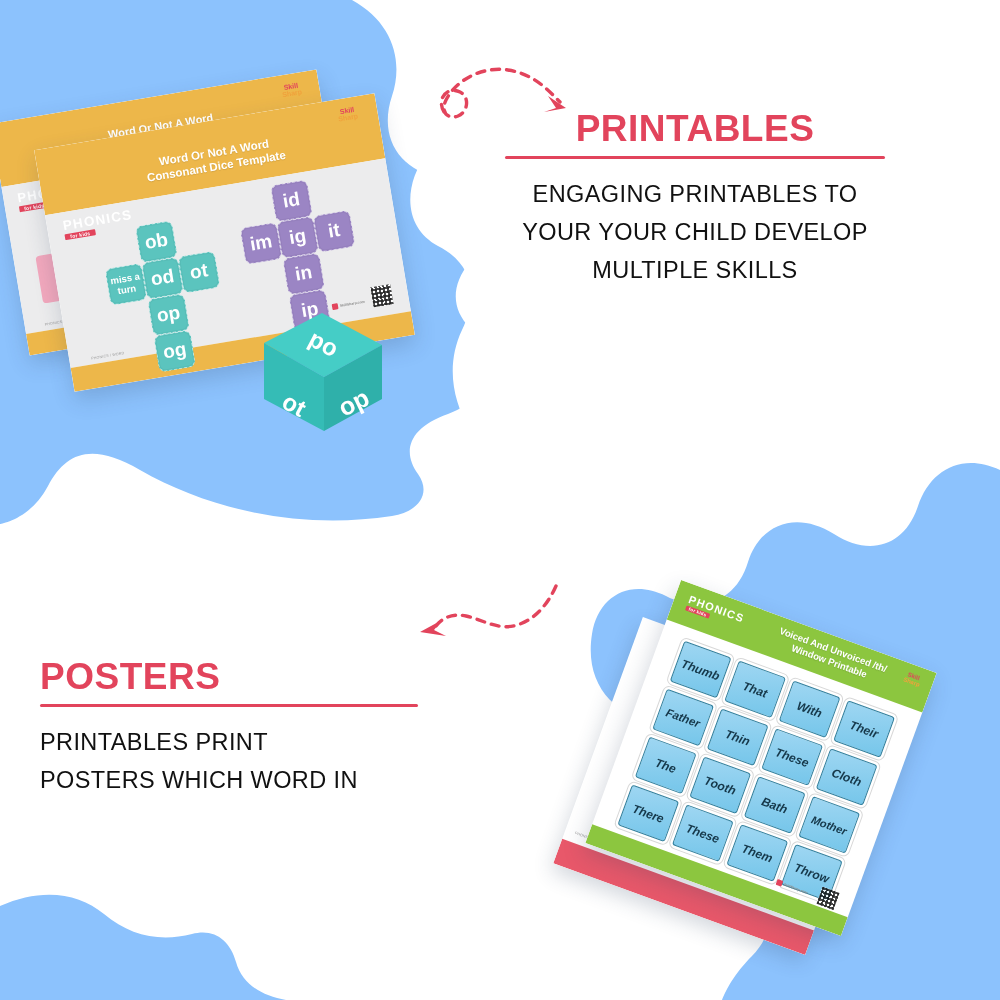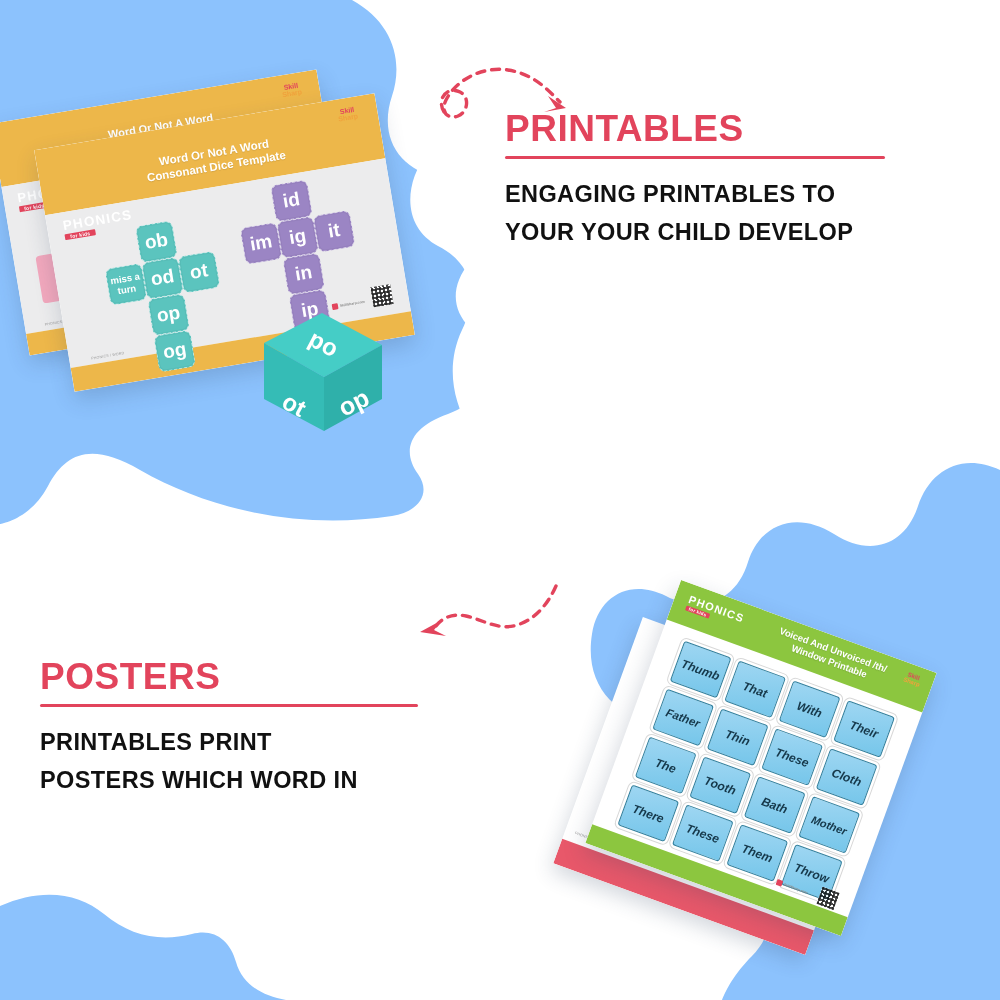--- a/index.html
+++ b/index.html
@@ -32,28 +32,28 @@
   }
   .feature .rule {
     margin-top: 9px;
     height: 3px;
     background: #e2445c;
     border-radius: 2px;
   }
   .feature .body {
     margin-top: 16px;
     font-size: 23.5px;
-    font-weight: 700;
+    font-weight: 400;
     letter-spacing: 0.4px;
     color: #111111;
     line-height: 1.62;
   }
   .feature .body div { white-space: nowrap; }
 
-  #feature-printables { left: 505px; top: 110px; }
+  #feature-printables { left: 505px; top: 110px; text-align: center; }
   #feature-printables .rule { width: 380px; }
   #feature-posters { left: 40px; top: 658px; }
   #feature-posters .rule { width: 378px; }
 
   
   .arrow { position: absolute; }
   #arrow-printables { left: 432px; top: 52px; }
   #arrow-posters { left: 408px; top: 578px; }
 
   
@@ -197,20 +197,21 @@
     </g>
     <path fill="#e2445c" d="M12,54 L34,42 L26,52 L38,58 Z"></path>
   </svg>
 
   <div class="feature" id="feature-printables">
     <div class="headline">PRINTABLES</div>
     <div class="rule"></div>
     <div class="body">
       <div>ENGAGING PRINTABLES TO</div>
       <div>YOUR YOUR CHILD DEVELOP</div>
+      <div>MULTIPLE SKILLS</div>
     </div>
   </div>
 
   <div class="feature" id="feature-posters">
     <div class="headline">POSTERS</div>
     <div class="rule"></div>
     <div class="body">
       <div>PRINTABLES PRINT</div>
       <div>POSTERS WHICH WORD IN</div>
     </div>

